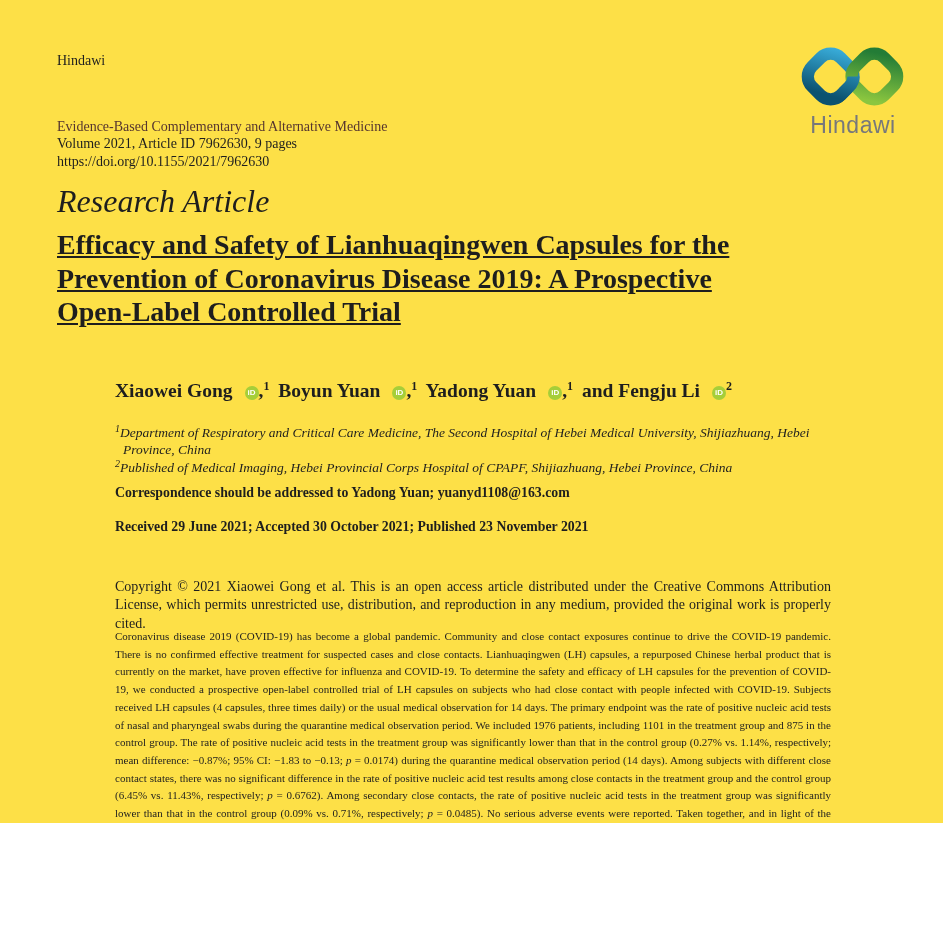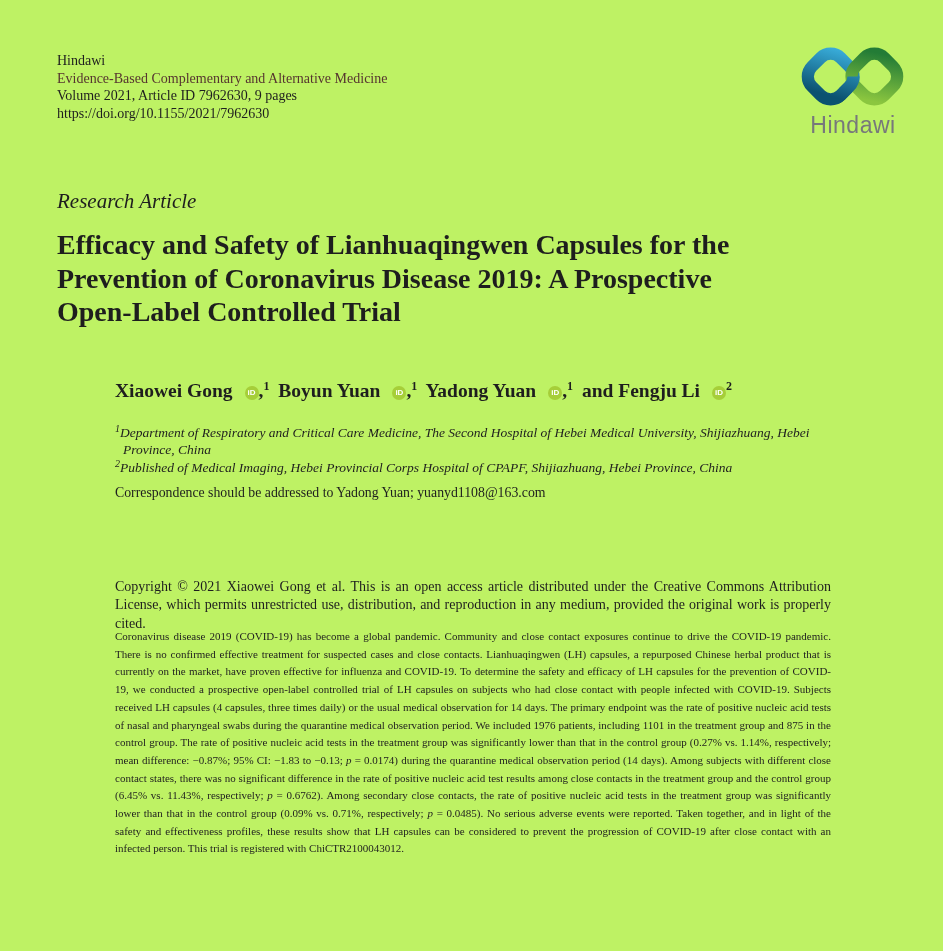--- a/index.html
+++ b/index.html
@@ -1,61 +1,61 @@
 <!DOCTYPE html>
 <html><head>
 <meta charset="utf-8">
 <style>
   * { box-sizing: border-box; }
   html,body { margin:0; padding:0; background:#ffffff; }
   .page {
-    position:relative; width:943px; height:951px; background:#bef264;
+    position:relative; width:943px; height:823px; background:#fde047;
     overflow:hidden; font-family:"Liberation Serif", serif; color:#1e1e1e;
   }
   
   .header { position:absolute; left:57px; top:52px; font-size:14px; line-height:17.6px; }
   .header div { white-space:nowrap; }
   
   .logo { position:absolute; top:45px; right:34px; width:112px; text-align:center; }
   .logo svg { display:block; margin:0 auto; }
   .wordmark { font-family:"Liberation Sans", sans-serif; font-size:23px; letter-spacing:0.5px; margin-top:3px; }
   
-  .kind { position:absolute; left:57px; top:189px; font-style:italic; font-size:21px; }
+  .kind { position:absolute; left:57px; top:183px; font-style:italic; font-size:32px; }
   .title { position:absolute; left:57px; top:228px; font-weight:bold; font-size:28px; line-height:33.5px; }
-  .title div { white-space:nowrap; }
+  .title div { white-space:nowrap;text-decoration:underline; }
   
   .col { position:absolute; left:115px; width:716px; }
   .authors { top:379px; font-weight:bold; font-size:19.5px; line-height:24px; }
   .author { margin-right:4px; }
   .author sup { font-size:12px; }
   .orcid {
     display:inline-flex; width:14px; height:14px; border-radius:50%;
     color:#fff; font:bold 8px/1 "Liberation Sans", sans-serif;
     align-items:center; justify-content:center; margin-left:12px; vertical-align:2px;
   }
   .affils { top:424px; font-size:13.5px; line-height:17.4px; }
   .affil { font-style:italic; padding-left:8px; text-indent:-8px; }
   .affil sup { font-size:10px; }
-  .meta { font-size:13.8px; line-height:17px; }
+  .meta { font-size:13.8px; line-height:17px;font-weight:bold; }
   .correspondence { top:484px; }
   .history { top:518px; }
   .editor { top:551px; }
   .copyright { top:578px; font-size:14px; line-height:18.4px; text-align:justify; }
   .abstract { top:628px; font-size:11px; line-height:17.7px; text-align:justify; }
   .it { font-style:italic; }
   sup { line-height:0; }
 </style>
 </head>
 <body>
 
 <div class="page">
 
   <div class="header">
     <div>Hindawi</div>
-    <div style="color: rgb(86, 53, 47);">Evidence-Based Complementary and Alternative Medicine</div>
+    <div style="color: rgb(86, 53, 47); margin-top: 48px;">Evidence-Based Complementary and Alternative Medicine</div>
     <div>Volume 2021, Article ID 7962630, 9 pages</div>
     <div>https://doi.org/10.1155/2021/7962630</div>
   </div>
 
   <div class="logo">
     <svg width="106" height="64" viewBox="0 0 104 63">
       <defs>
         <linearGradient id="gB" x1="0" y1="0" x2="0.55" y2="1">
           <stop offset="0" stop-color="#38abd8"></stop>
           <stop offset="1" stop-color="#0b5270"></stop>
@@ -91,18 +91,19 @@
   </div>
 
   <div class="col authors"><span class="author"><span>Xiaowei Gong</span><span class="orcid" style="background: rgb(166, 206, 57);">iD</span><span>,</span><sup>1</sup></span> <span class="author"><span>Boyun Yuan</span><span class="orcid" style="background: rgb(166, 206, 57);">iD</span><span>,</span><sup>1</sup></span> <span class="author"><span>Yadong Yuan</span><span class="orcid" style="background: rgb(166, 206, 57);">iD</span><span>,</span><sup>1</sup></span> <span class="author"><span>and Fengju Li</span><span class="orcid" style="background: rgb(166, 206, 57);">iD</span><sup>2</sup></span> </div>
 
   <div class="col affils">
     <div class="affil"><sup class="it">1</sup><span class="it">Department of Respiratory and Critical Care Medicine, The Second Hospital of Hebei Medical University, Shijiazhuang, Hebei Province, China</span></div>
     <div class="affil"><sup class="it">2</sup><span class="it">Published of Medical Imaging, Hebei Provincial Corps Hospital of CPAPF, Shijiazhuang, Hebei Province, China</span></div>
   </div>
 
   <div class="col meta correspondence"><span>Correspondence should be addressed to Yadong Yuan; </span><span>yuanyd1108@163.com</span></div>
+  <div class="col meta history">Received 29 June 2021; Accepted 30 October 2021; Published 23 November 2021</div>
 
   <div class="col copyright">Copyright © 2021 Xiaowei Gong et al. This is an open access article distributed under the Creative Commons Attribution License, which permits unrestricted use, distribution, and reproduction in any medium, provided the original work is properly cited.</div>
 
   <div class="col abstract"><span>Coronavirus disease 2019 (COVID-19) has become a global pandemic. Community and close contact exposures continue to drive the COVID-19 pandemic. There is no confirmed effective treatment for suspected cases and close contacts. Lianhuaqingwen (LH) capsules, a repurposed Chinese herbal product that is currently on the market, have proven effective for influenza and COVID-19. To determine the safety and efficacy of LH capsules for the prevention of COVID-19, we conducted a prospective open-label controlled trial of LH capsules on subjects who had close contact with people infected with COVID-19. Subjects received LH capsules (4 capsules, three times daily) or the usual medical observation for 14 days. The primary endpoint was the rate of positive nucleic acid tests of nasal and pharyngeal swabs during the quarantine medical observation period. We included 1976 patients, including 1101 in the treatment group and 875 in the control group. The rate of positive nucleic acid tests in the treatment group was significantly lower than that in the control group (0.27% vs. 1.14%, respectively; mean difference: −0.87%; 95% CI: −1.83 to −0.13; </span><span class="it">p</span><span> = 0.0174) during the quarantine medical observation period (14 days). Among subjects with different close contact states, there was no significant difference in the rate of positive nucleic acid test results among close contacts in the treatment group and the control group (6.45% vs. 11.43%, respectively; </span><span class="it">p</span><span> = 0.6762). Among secondary close contacts, the rate of positive nucleic acid tests in the treatment group was significantly lower than that in the control group (0.09% vs. 0.71%, respectively; </span><span class="it">p</span><span> = 0.0485). No serious adverse events were reported. Taken together, and in light of the safety and effectiveness profiles, these results show that LH capsules can be considered to prevent the progression of COVID-19 after close contact with an infected person. This trial is registered with ChiCTR2100043012.</span></div>
 
 </div>
 
 </body></html>

